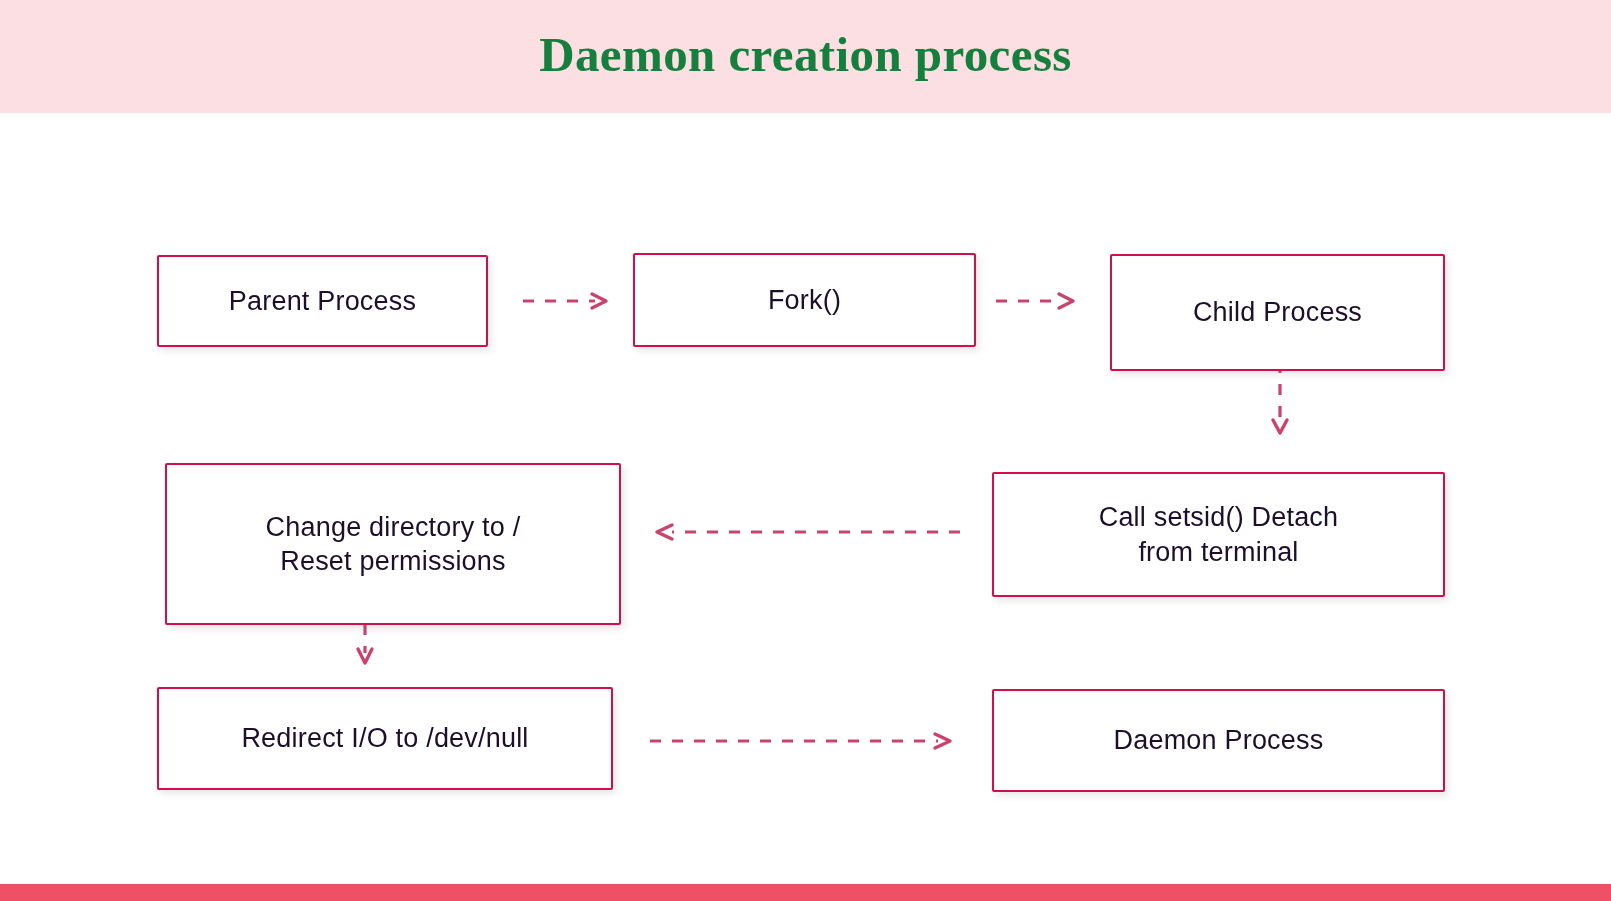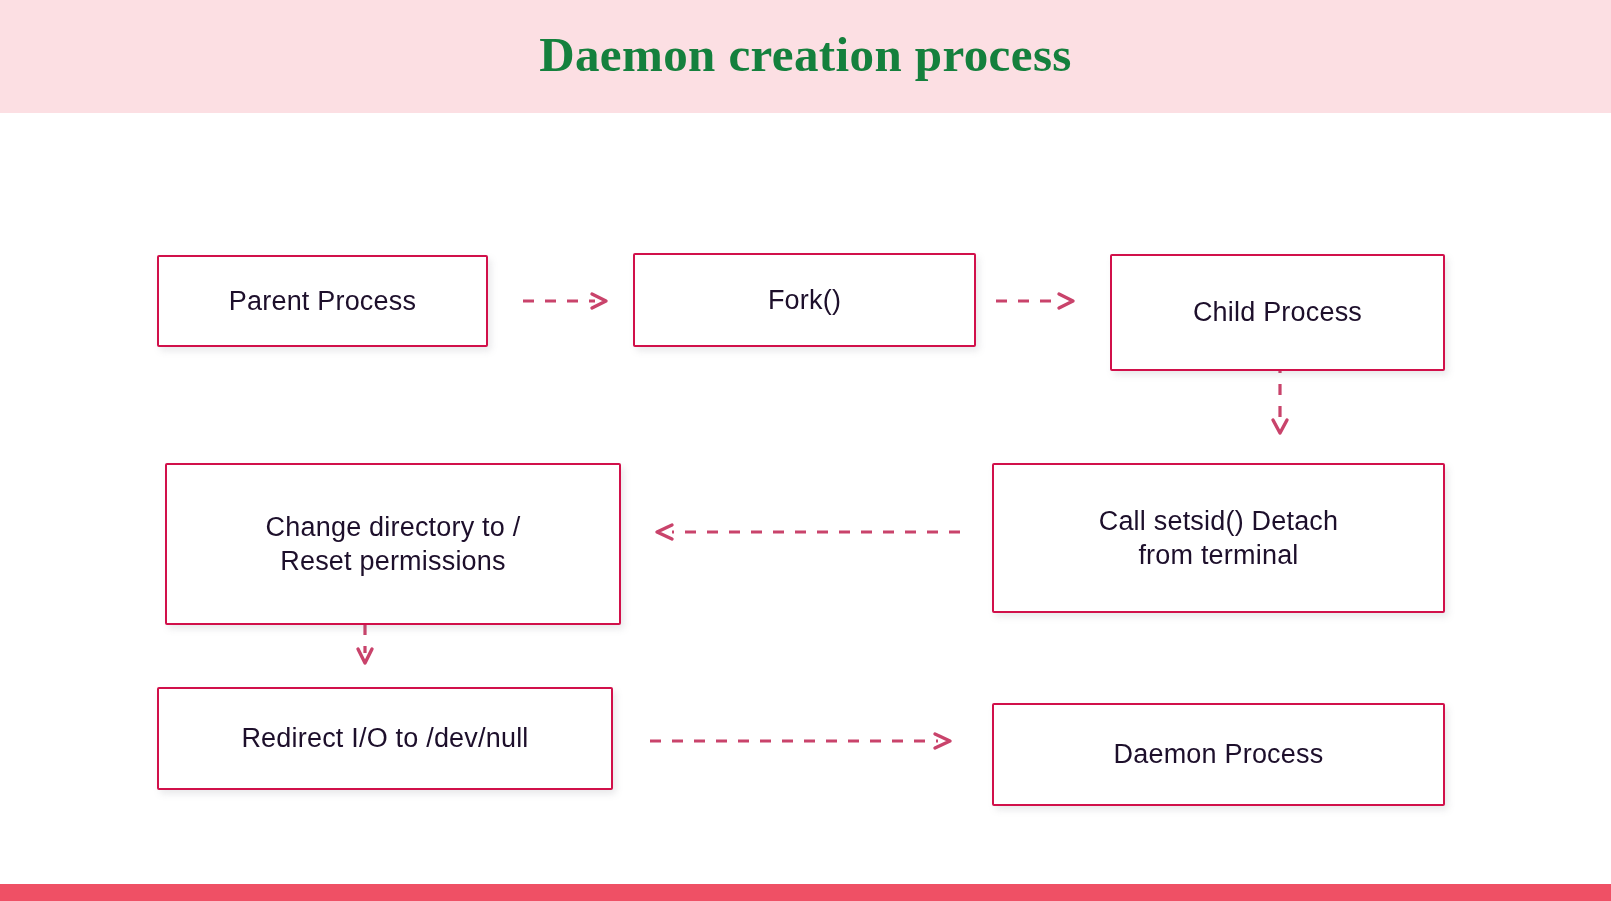--- a/index.html
+++ b/index.html
@@ -86,23 +86,23 @@
     line-height: 1.26;
     letter-spacing: 0.2px;
     padding: 4px 10px;
     white-space: pre-line;
   }
 
   #node-parent-process  { left: 157px;  top: 142px; width: 331px; height: 92px; }
   #node-fork            { left: 633px;  top: 140px; width: 343px; height: 94px; }
   #node-child-process   { left: 1110px; top: 141px; width: 335px; height: 117px; }
   #node-change-dir      { left: 157px;  top: 350px; width: 456px; height: 162px; margin-left: 8px; }
-  #node-setsid          { left: 992px;  top: 350px; width: 453px; height: 150px; }
+  #node-setsid          { left: 992px;  top: 359px; width: 453px; height: 125px; }
   #node-redirect-io     { left: 157px;  top: 574px; width: 456px; height: 103px; }
-  #node-daemon-process  { left: 992px;  top: 576px; width: 453px; height: 103px; margin-top: 14px; }
+  #node-daemon-process  { left: 992px;  top: 576px; width: 453px; height: 103px; }
 
   
   #connectors {
     position: absolute;
     left: 0;
     top: 0;
     width: 1611px;
     height: 771px;
     pointer-events: none;
   }

